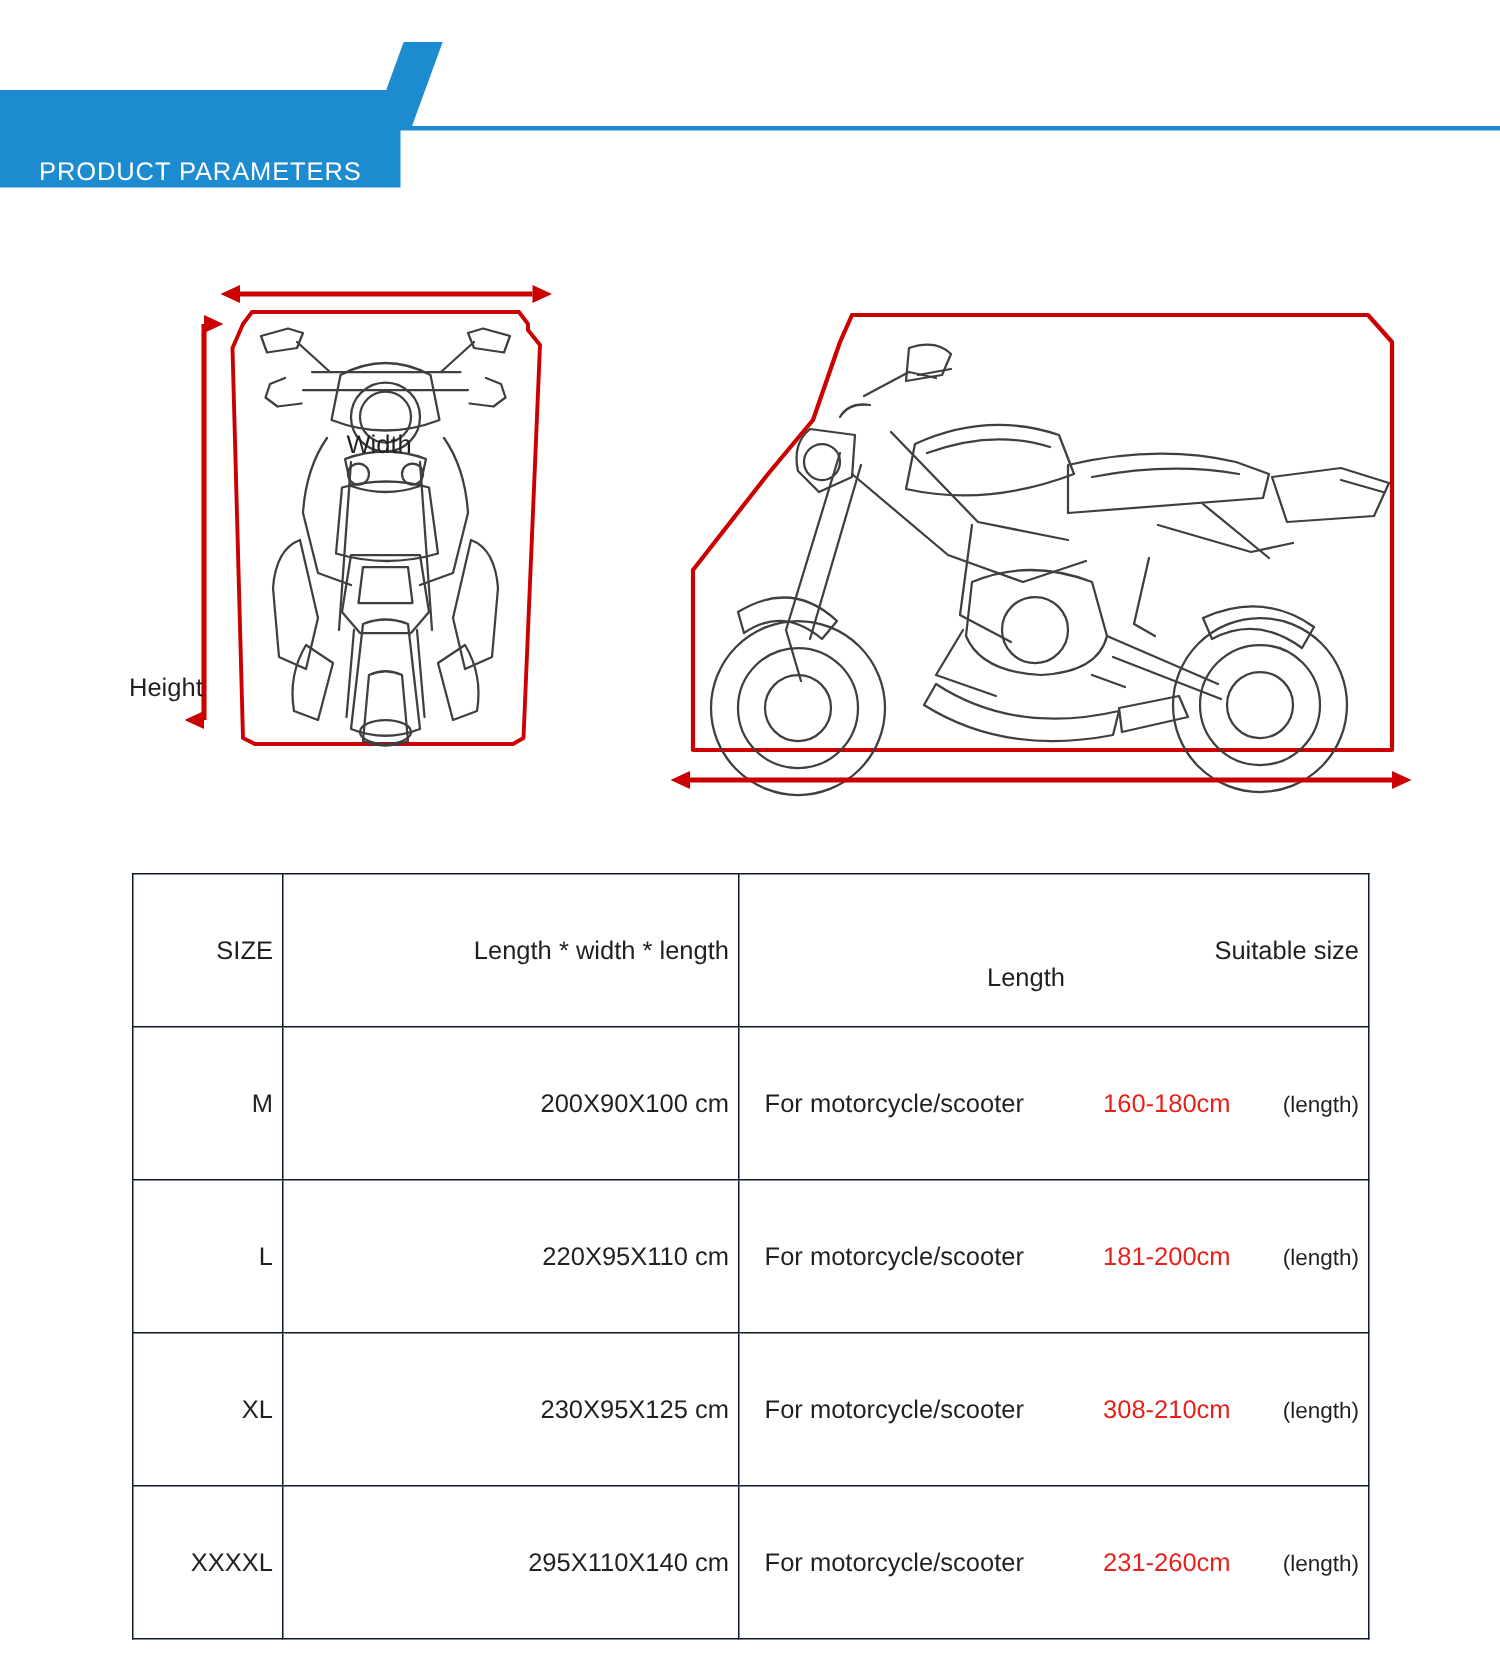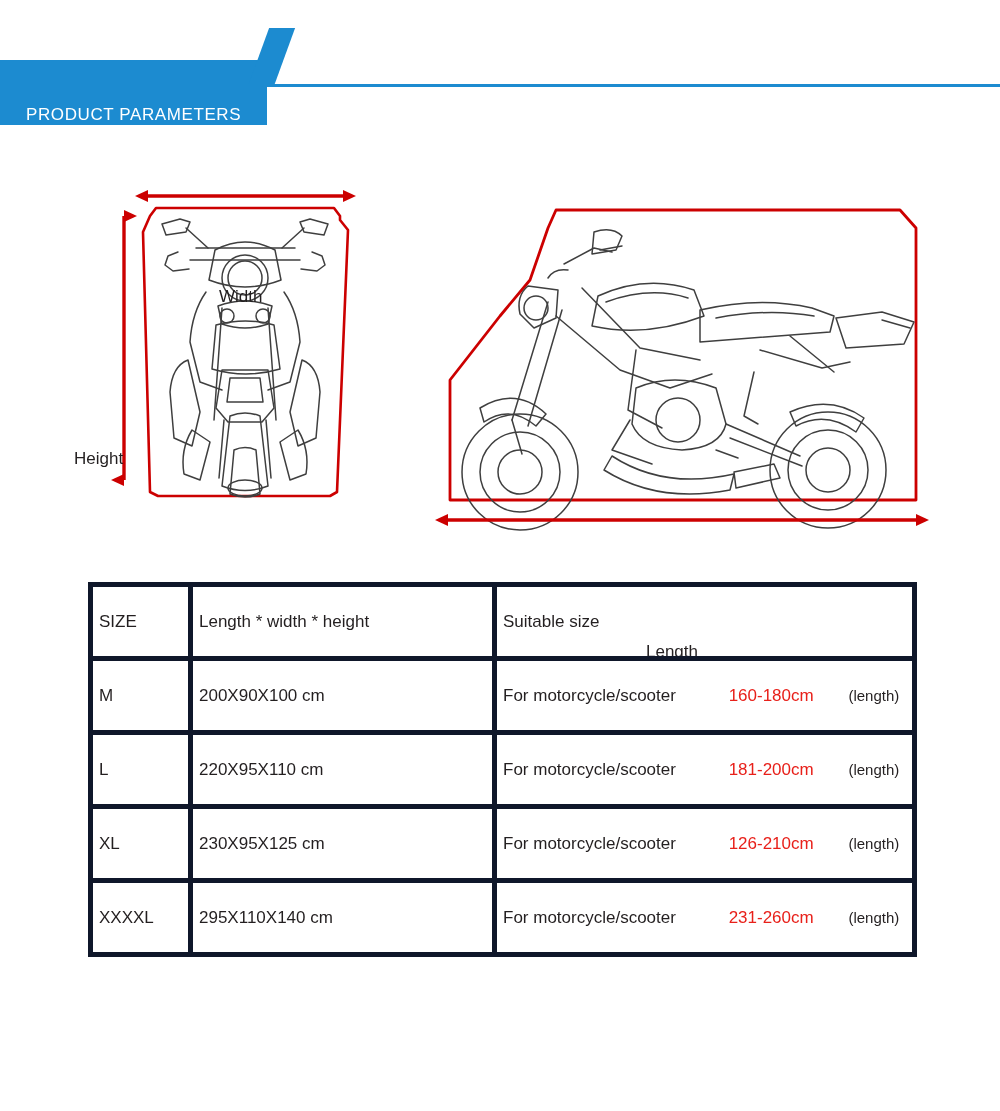--- a/index.html
+++ b/index.html
@@ -55,21 +55,21 @@
     top: 56px;
     width: 1000px;
     height: 3px;
     background: #1c8bd0;
   }
 
   
   .illustration {
     position: absolute;
     top: 120px;
-    left: 0;
+    left: 12px;
     width: 808px;
     height: 450px;
   }
   .illustration svg { display: block; }
 
   .lbl {
     position: absolute;
     font-size: 17px;
     color: #231f20;
     white-space: nowrap;
@@ -84,28 +84,28 @@
     left: 88px;
     top: 582px;
     width: 824px;
   }
   table.spec {
     border-collapse: collapse;
     width: 824px;
     table-layout: fixed;
   }
   table.spec td, table.spec th {
-    border: 5px solid #0f172a;
+    border: 1px solid #0f172a;
     height: 69px;
-    text-align: left;
+    text-align: right;
     vertical-align: middle;
     font-weight: normal;
     font-size: 17px;
     color: #231f20;
-    padding: 0 6px;
+    padding: 16px 6px;
   }
   col.c-size { width: 100px; }
   col.c-dim  { width: 304px; }
   col.c-fit  { width: 420px; }
 
   .fit-cell .range {
     color: #e8201a;
     margin-left: 48px;
   }
   .fit-cell .suffix {
@@ -268,21 +268,21 @@
 <div class="table-wrap">
   <table class="spec">
     <colgroup>
       <col class="c-size">
       <col class="c-dim">
       <col class="c-fit">
     </colgroup>
     <thead>
       <tr>
         <th>SIZE</th>
-        <th>Length * width * height</th>
+        <th>Length * width * length</th>
         <th>Suitable size</th>
       </tr>
     </thead>
     <tbody>
       <tr>
         <td>M</td>
         <td>200X90X100 cm</td>
         <td class="fit-cell">
           <span class="prefix">For motorcycle/scooter</span>
           <span class="range">160-180cm</span>
@@ -296,21 +296,21 @@
           <span class="prefix">For motorcycle/scooter</span>
           <span class="range">181-200cm</span>
           <span class="suffix">(length)</span>
         </td>
       </tr>
       <tr>
         <td>XL</td>
         <td>230X95X125 cm</td>
         <td class="fit-cell">
           <span class="prefix">For motorcycle/scooter</span>
-          <span class="range">126-210cm</span>
+          <span class="range">308-210cm</span>
           <span class="suffix">(length)</span>
         </td>
       </tr>
       <tr>
         <td>XXXXL</td>
         <td>295X110X140 cm</td>
         <td class="fit-cell">
           <span class="prefix">For motorcycle/scooter</span>
           <span class="range">231-260cm</span>
           <span class="suffix">(length)</span>

